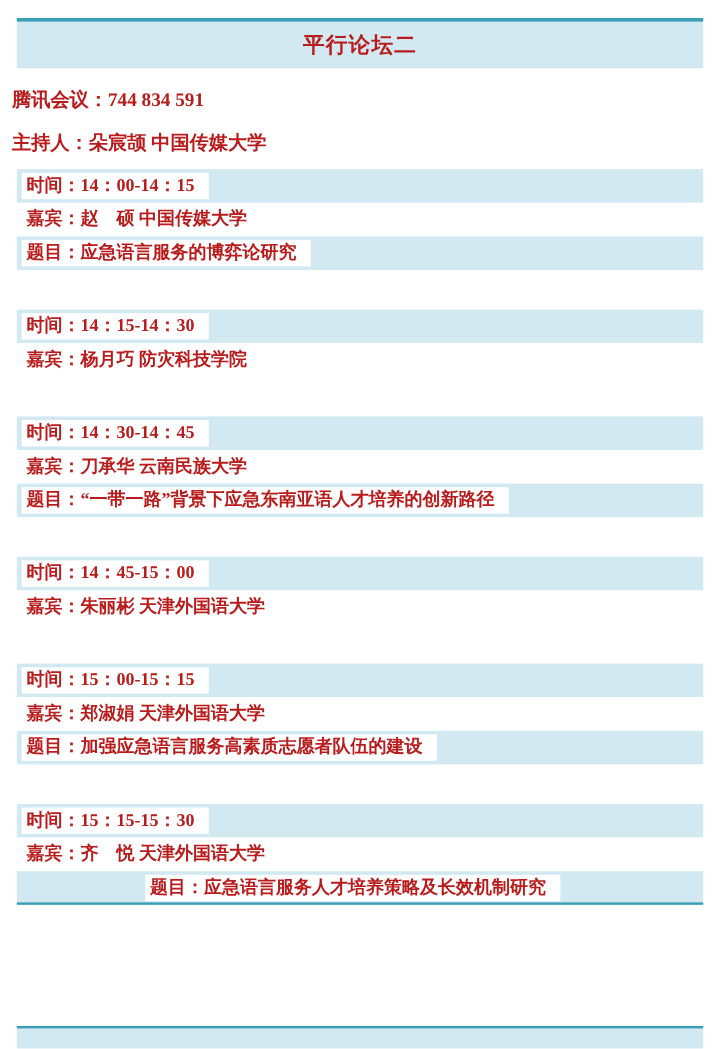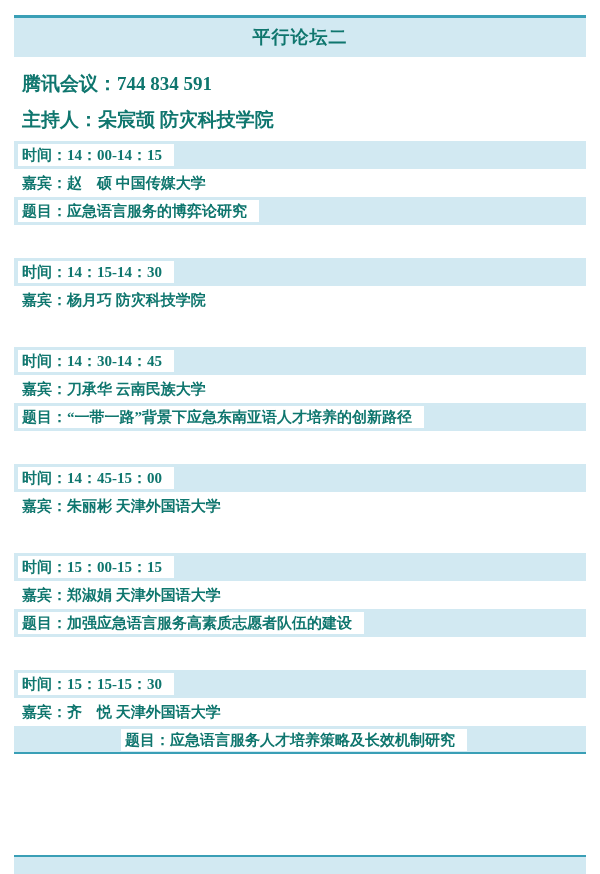--- a/index.html
+++ b/index.html
@@ -3,38 +3,38 @@
 <meta charset="utf-8">
 <style>
   * { margin:0; padding:0; box-sizing:border-box; }
   html,body { background:#ffffff; }
   .page {
     position:relative;
     width:600px; height:874px;
     background:#ffffff;
     overflow:hidden;
     font-family:"Liberation Serif","DejaVu Serif",serif;
-    color:#0f766e;
+    color:#b91c1c;
   }
   .header-bar {
     margin:15px 14px 0 14px;
     border-top:3px solid #3a9fb6;
     background:#d2e9f2;
     height:42px;
     line-height:39px;
     text-align:center;
     font-size:18px;
     font-weight:bold;
     letter-spacing:1px;
   }
   .info-row {
-    margin:12px 14px 0 14px;
+    margin:12px 14px 0 2px;
     padding-left:8px;
     height:30px; line-height:30px;
-    font-size:19px;
+    font-size:16px;
     font-weight:bold;
   }
   .info-row.host { margin-top:6px; }
   .sessions { margin-top:6px; }
   .session { margin:0 14px 33px 14px; }
   .row { height:28px; font-size:15px; font-weight:bold; white-space:nowrap; }
   .row.shaded { background:#d2e9f2; }
   .row.plain  { background:#ffffff; padding-left:8px; line-height:28px; }
   .row.shaded .hl {
     display:inline-block;
@@ -60,21 +60,21 @@
 
   <div class="header-bar">
     <span>平行论坛二</span>
   </div>
 
   <div class="info-row">
     <span class="lbl">腾讯会议：</span><span>744 834 591</span>
   </div>
 
   <div class="info-row host">
-    <span class="lbl">主持人：</span><span>朵宸颉 防灾科技学院</span>
+    <span class="lbl">主持人：</span><span>朵宸颉 中国传媒大学</span>
   </div>
 
   <div class="sessions">
 
     <div class="session">
       <div class="row shaded">
         <span class="hl"><span class="lbl">时间：</span><span>14：00-14：15</span></span>
       </div>
       <div class="row plain">
         <span class="lbl">嘉宾：</span><span>赵　硕 中国传媒大学</span>

